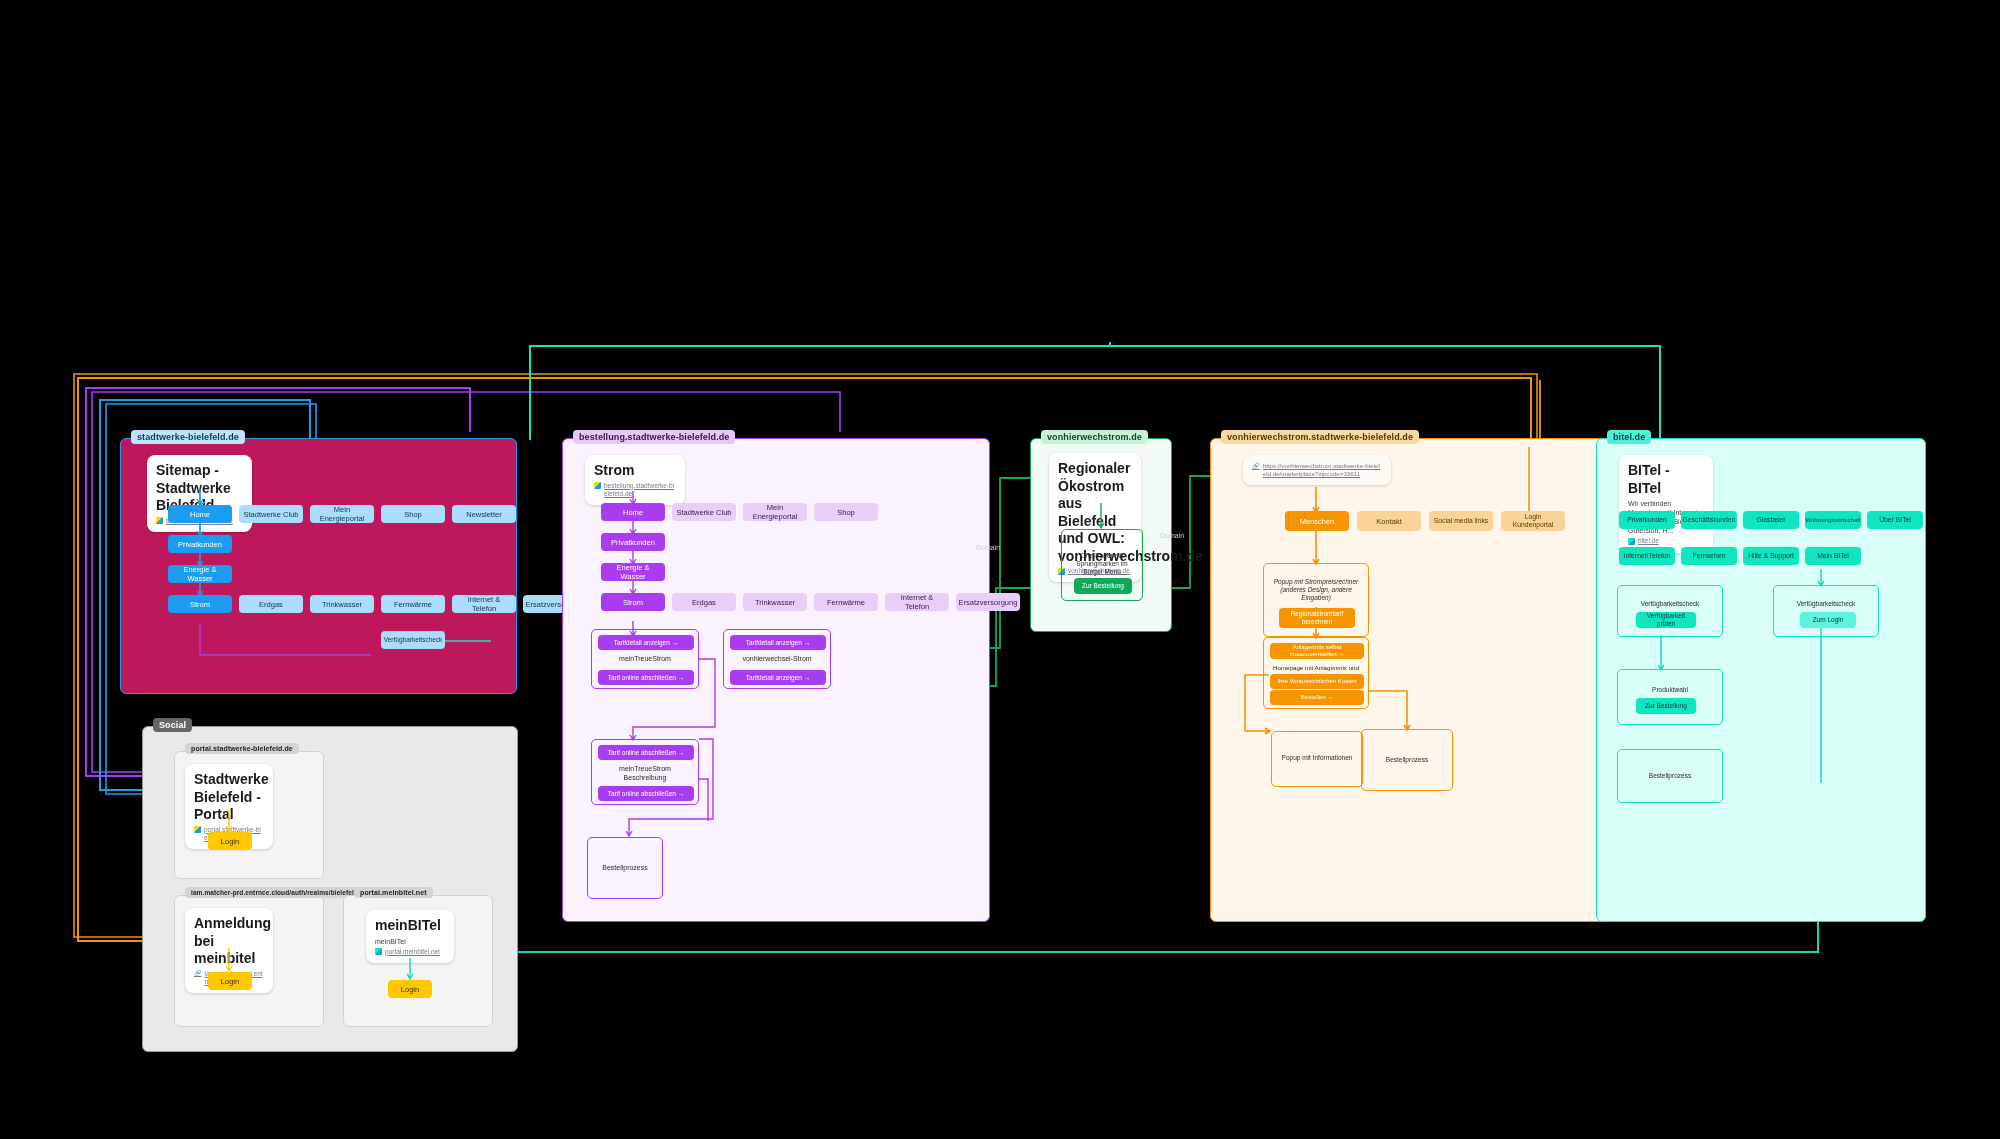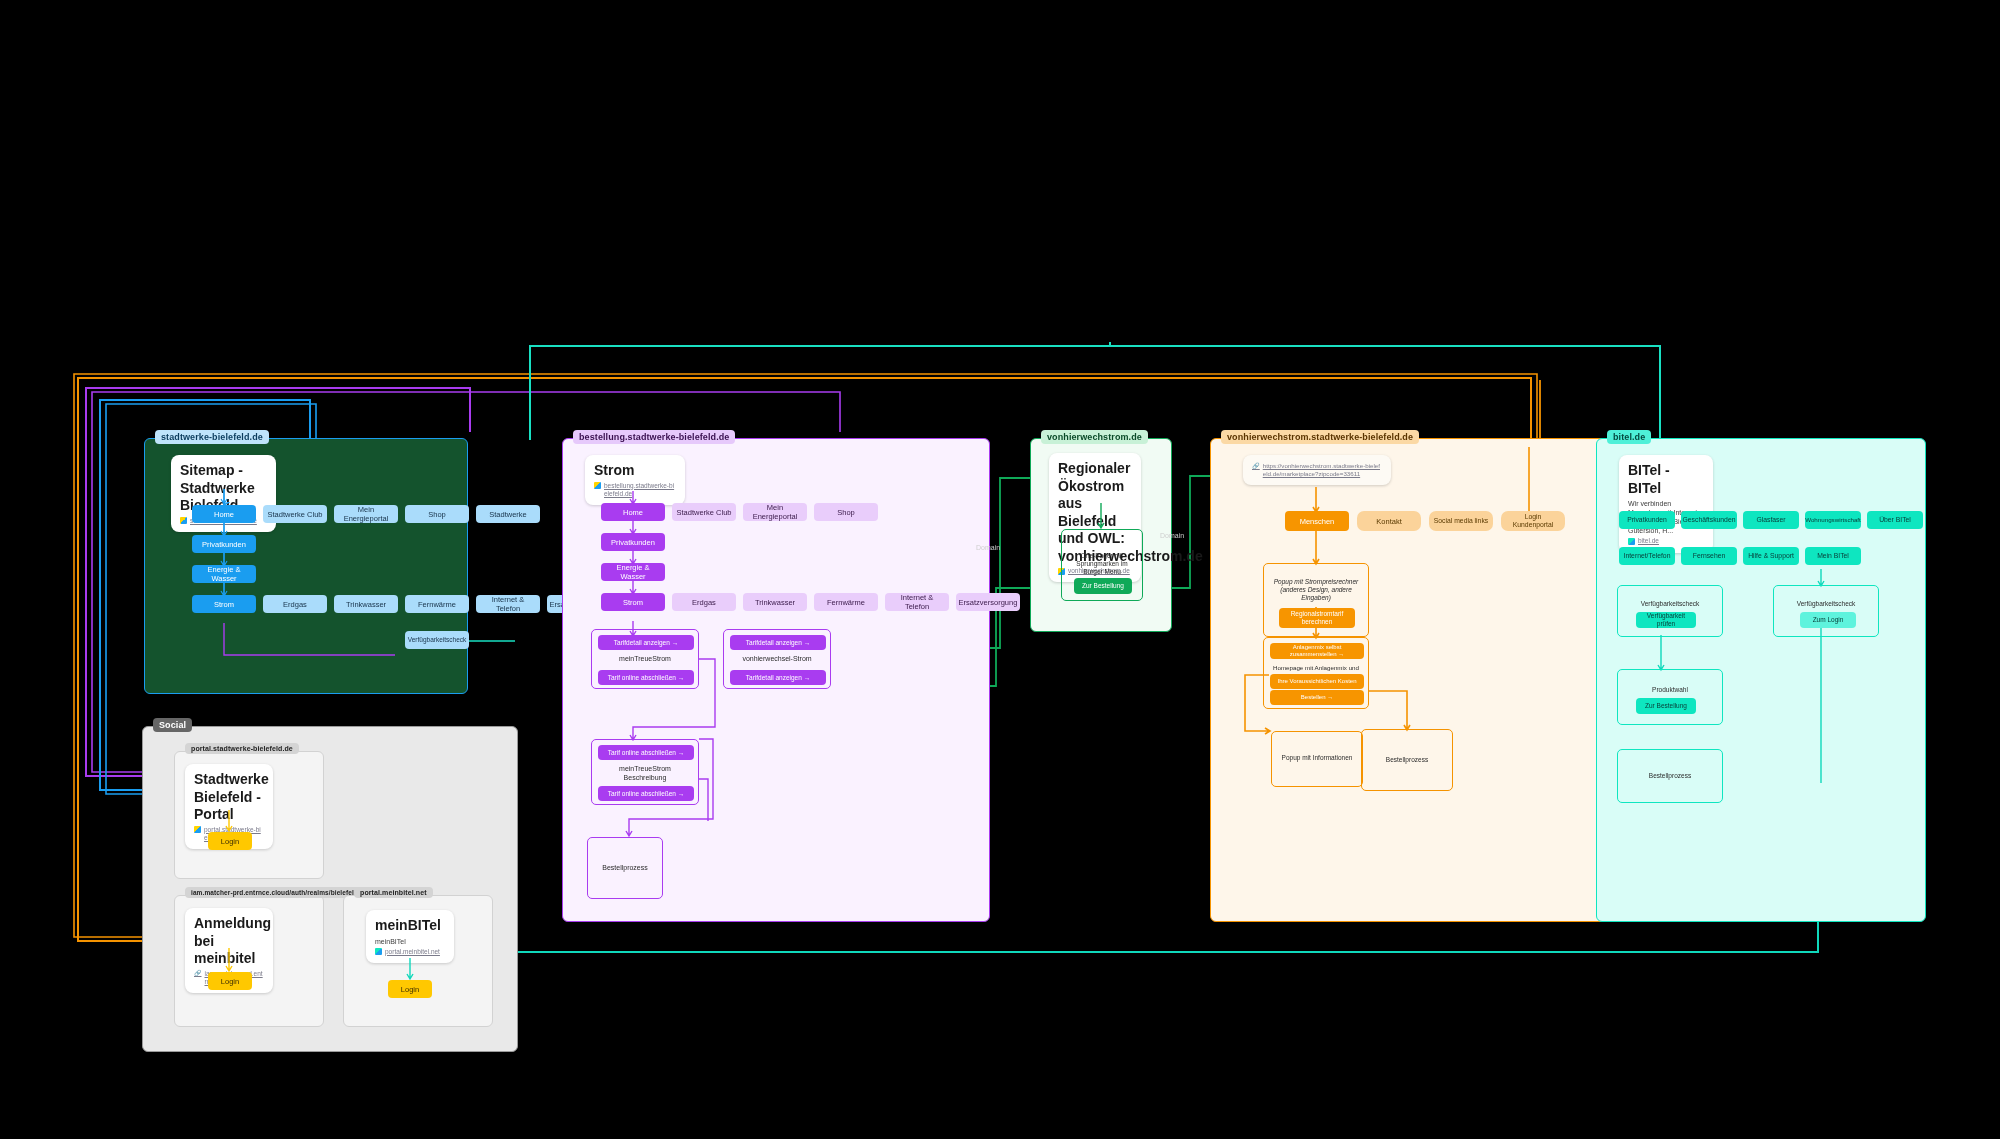--- a/index.html
+++ b/index.html
@@ -26,21 +26,21 @@
   .cont{position:absolute;box-sizing:border-box;border-radius:5px;}
   .cont-cap{position:absolute;left:0;right:0;text-align:center;font-size:7.5px;color:#2b2b2b;line-height:1.25;}
 
   
   .blue-dark{background:#1a9df0;color:#fff;}
   .blue-light{background:#aadcfb;color:#18334a;}
   .purple-dark{background:#a93cf0;color:#fff;}
   .purple-light{background:#e9cdfb;color:#3a1a4a;}
   .green-dark{background:#0fa958;color:#fff;}
   .orange-mid{background:#f79500;color:#fff;}
-  .orange-light{background:#fbd39a;color:#5a3a00;border-radius:7px;}
+  .orange-light{background:#fbd39a;color:#5a3a00;}
   .cyan-dark{background:#0ee6c0;color:#08403a;}
   .cyan-mid{background:#5ef3dd;color:#08403a;}
   .yellow{background:#ffc800;color:#402f00;}
 
   .domain-tag{position:absolute;font-size:7px;color:#cfcfcf;}
   svg.wires{position:absolute;left:0;top:0;width:2000px;height:1139px;pointer-events:none;}
 </style>
 </head>
 <body>
 
@@ -63,21 +63,21 @@
     <path d="M1818 782 L1818 952 L402 952" fill="none" stroke="#0fd8bb" stroke-width="2"></path>
     <path d="M1160 952 L1120 952" fill="none" stroke="#0fd8bb" stroke-width="2"></path>
 
     <path d="M790 648 L1000 648 L1000 478 L1040 478" fill="none" stroke="#0fa958" stroke-width="1.8"></path>
     <path d="M790 686 L996 686 L996 588 L1100 588" fill="none" stroke="#0fa958" stroke-width="1.8"></path>
     <path d="M1100 588 L1190 588 L1190 476 L1218 476" fill="none" stroke="#0fa958" stroke-width="1.8"></path>
 
     <path d="M1520 522 L1540 522 L1540 380" fill="none" stroke="#f59300" stroke-width="1.8"></path>
   </svg>
 
-  <div class="group" style="left:144px;top:438px;width:324px;height:256px;background:#14532d;border:1.5px solid #1a9df0;">
+  <div class="group" style="left:120px;top:438px;width:397px;height:256px;background:#be185d;border:1.5px solid #1a9df0;">
     <div class="group-label" style="background:#bfe4fb;color:#0b3c5d;">stadtwerke-bielefeld.de</div>
 
     <div class="linkcard" style="left:26px;top:16px;width:105px;">
       <div class="lc-title">Sitemap - Stadtwerke Bielefeld</div>
       <div class="lc-url">
         <span class="favicon" style="background:linear-gradient(135deg,#ffd400 50%,#1a9df0 50%);"></span>
         <span>stadtwerke-bielefeld.de</span>
       </div>
     </div>
 
@@ -96,21 +96,21 @@
       <path d="M79 114 L79 126 M76 122 L79 127 L82 122" stroke="#1a9df0" stroke-width="1.2" fill="none"></path>
       <path d="M79 144 L79 156 M76 152 L79 157 L82 152" stroke="#1a9df0" stroke-width="1.2" fill="none"></path>
       <path d="M79 184 L79 216 L250 216" stroke="#a93cf0" stroke-width="1.4" fill="none"></path>
       <path d="M270 202 L370 202" stroke="#19e0c2" stroke-width="1.4" fill="none"></path>
     </svg>
 
     <div class="node blue-dark" style="left:47px;top:66px;width:64px;height:18px;">Home</div>
     <div class="node blue-light" style="left:118px;top:66px;width:64px;height:18px;">Stadtwerke Club</div>
     <div class="node blue-light" style="left:189px;top:66px;width:64px;height:18px;">Mein Energieportal</div>
     <div class="node blue-light" style="left:260px;top:66px;width:64px;height:18px;">Shop</div>
-    <div class="node blue-light" style="left:331px;top:66px;width:64px;height:18px;">Stadtwerke</div>
+    <div class="node blue-light" style="left:331px;top:66px;width:64px;height:18px;">Newsletter</div>
 
     <div class="node blue-dark" style="left:47px;top:96px;width:64px;height:18px;">Privatkunden</div>
     <div class="node blue-dark" style="left:47px;top:126px;width:64px;height:18px;">Energie &amp; Wasser</div>
 
     <div class="node blue-dark" style="left:47px;top:156px;width:64px;height:18px;">Strom</div>
     <div class="node blue-light" style="left:118px;top:156px;width:64px;height:18px;">Erdgas</div>
     <div class="node blue-light" style="left:189px;top:156px;width:64px;height:18px;">Trinkwasser</div>
     <div class="node blue-light" style="left:260px;top:156px;width:64px;height:18px;">Fernwärme</div>
     <div class="node blue-light" style="left:331px;top:156px;width:64px;height:18px;">Internet &amp; Telefon</div>
     <div class="node blue-light" style="left:402px;top:156px;width:64px;height:18px;">Ersatzversorgung</div>

